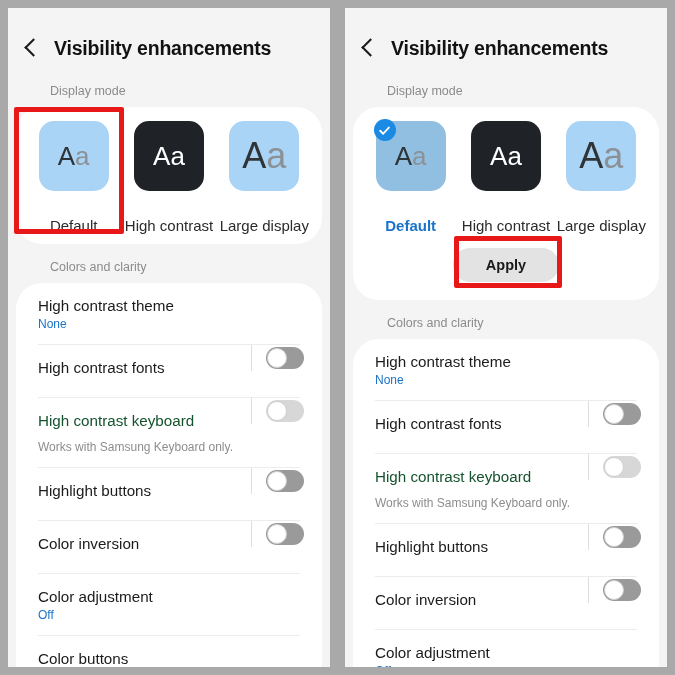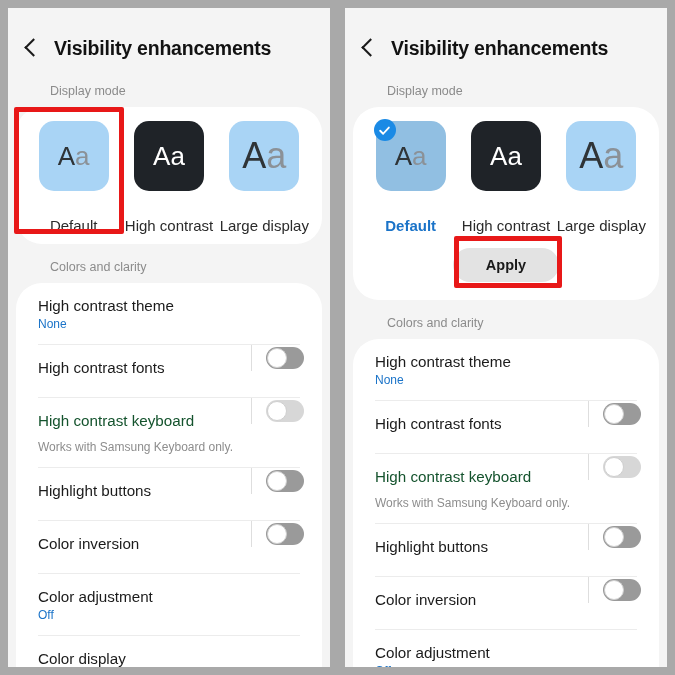--- a/index.html
+++ b/index.html
@@ -319,21 +319,21 @@
       <div class="list-item">
         <div class="li-text">
           <div class="li-title">Color adjustment</div>
           <div class="li-sub">Off</div>
         </div>
       </div>
       <div class="li-sep"></div>
 
       <div class="list-item">
         <div class="li-text">
-          <div class="li-title">Color display</div>
+          <div class="li-title">Color buttons</div>
           <div class="li-sub">Off</div>
         </div>
       </div>
 
     </div>
 
     <div class="redbox" style="left:6px; top:99px; width:110px; height:127px;"></div>
   </div>
 
   <div class="panel">

